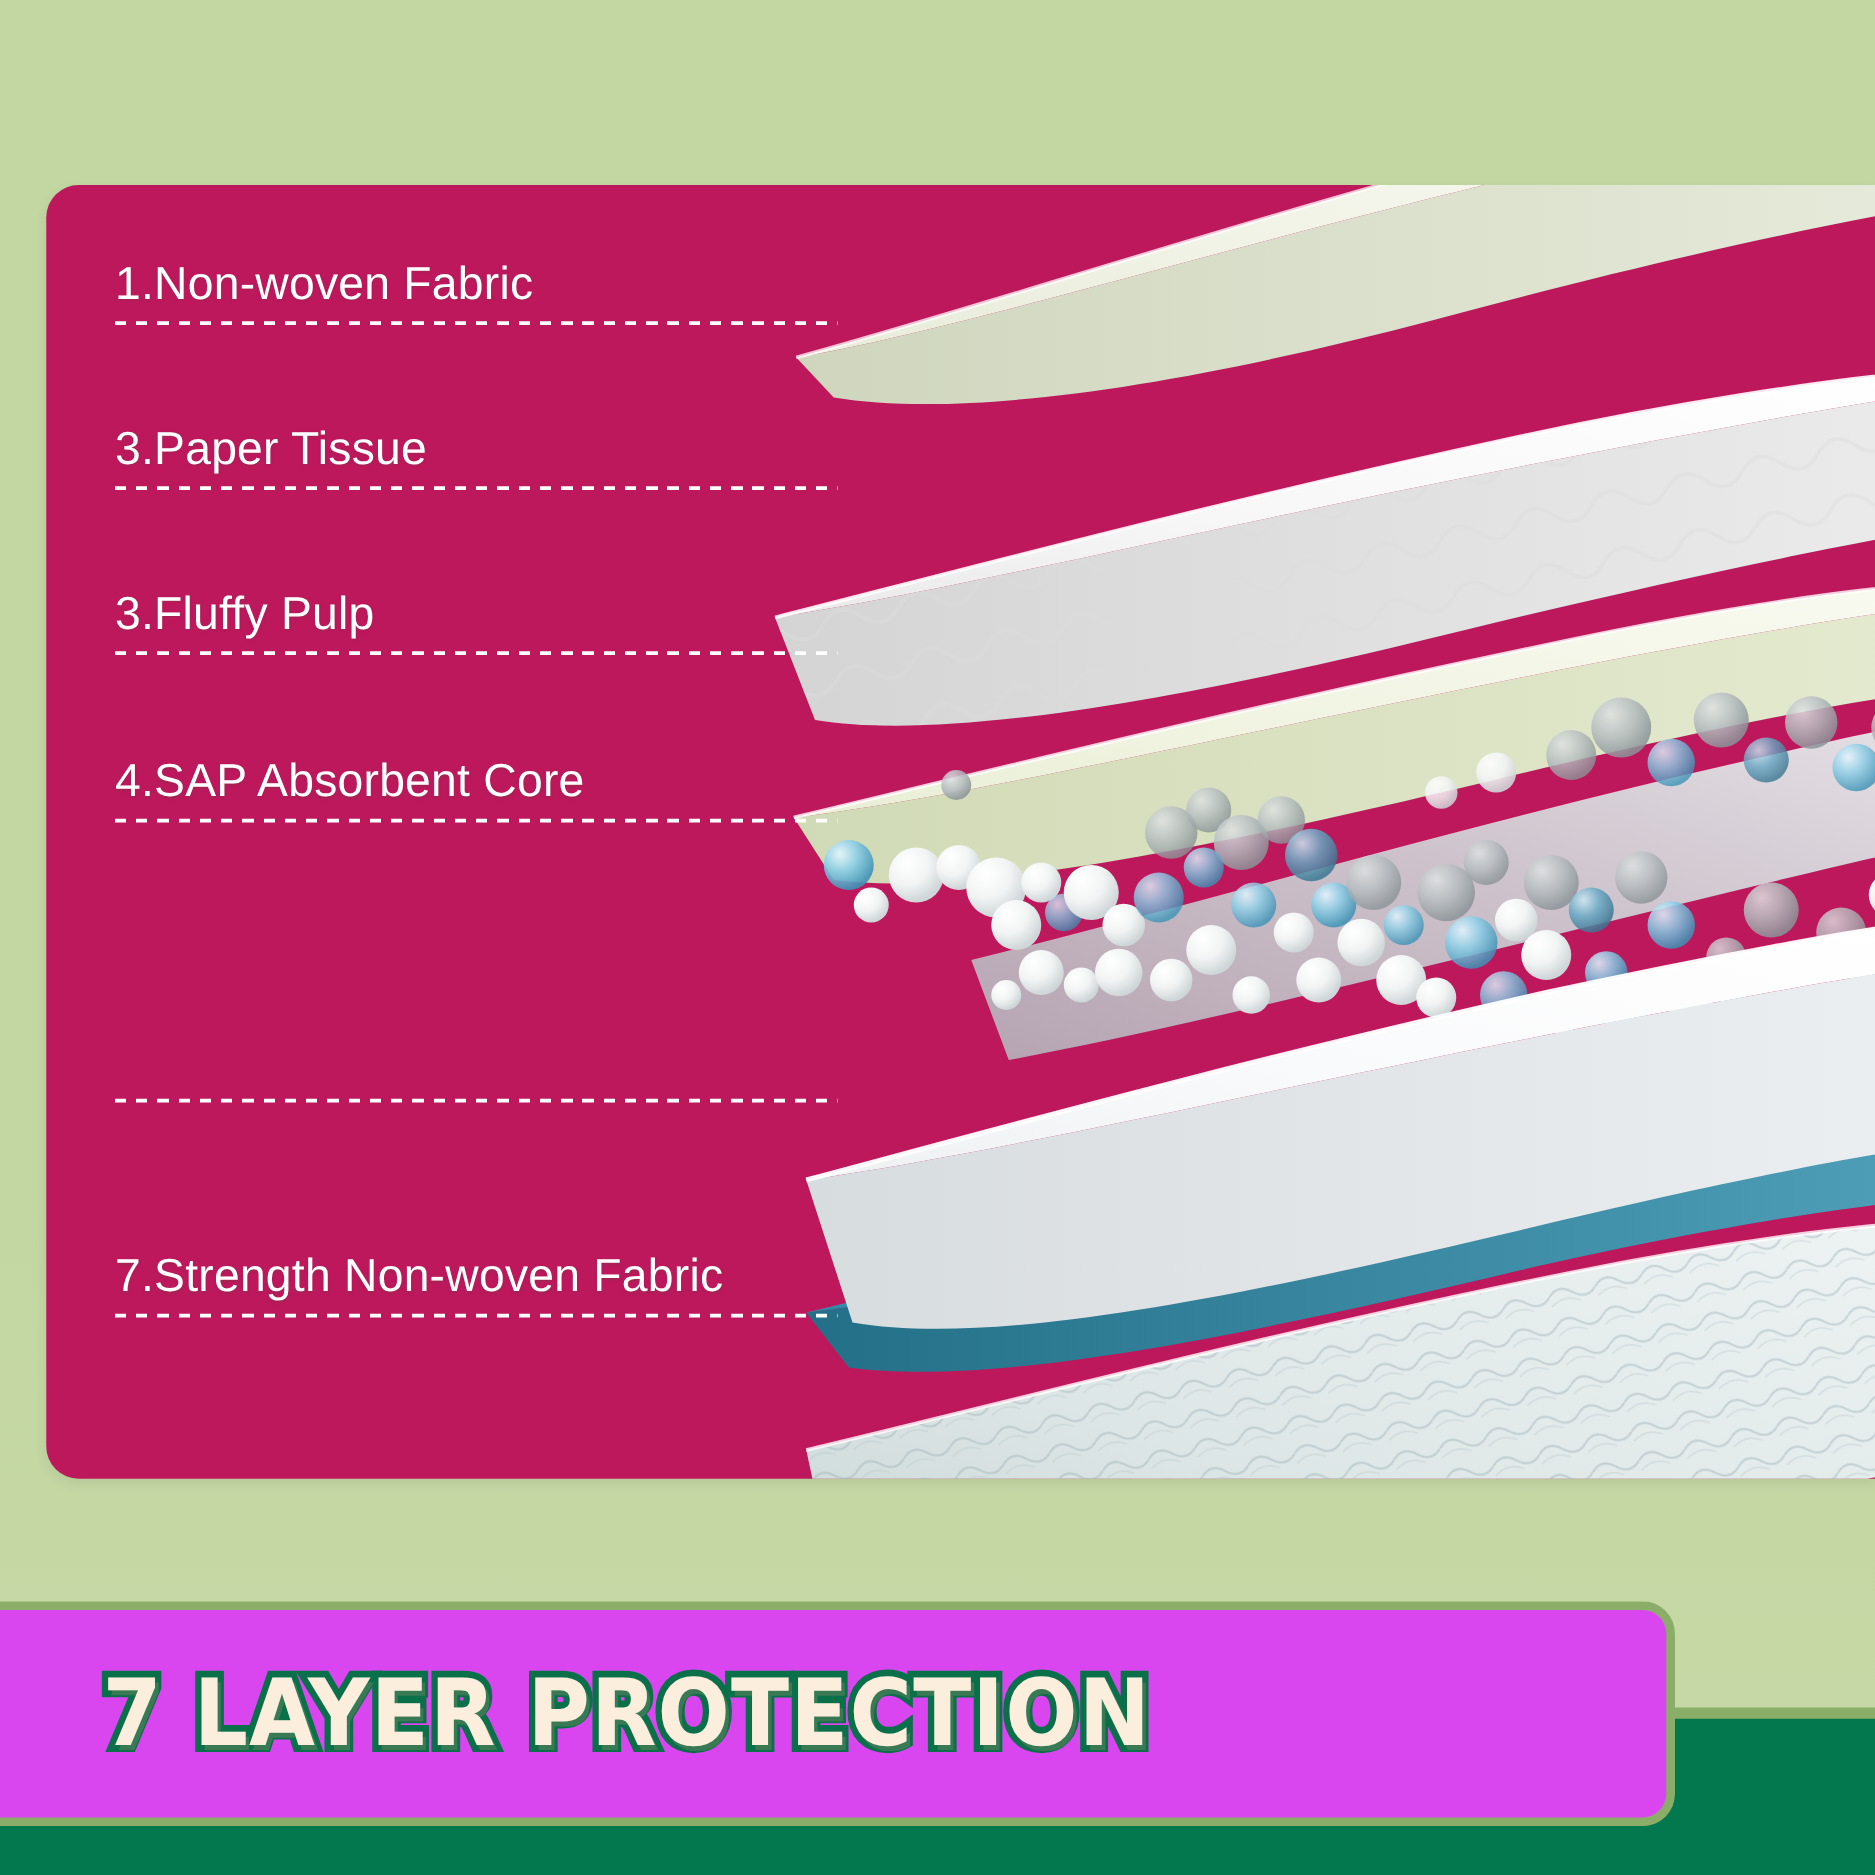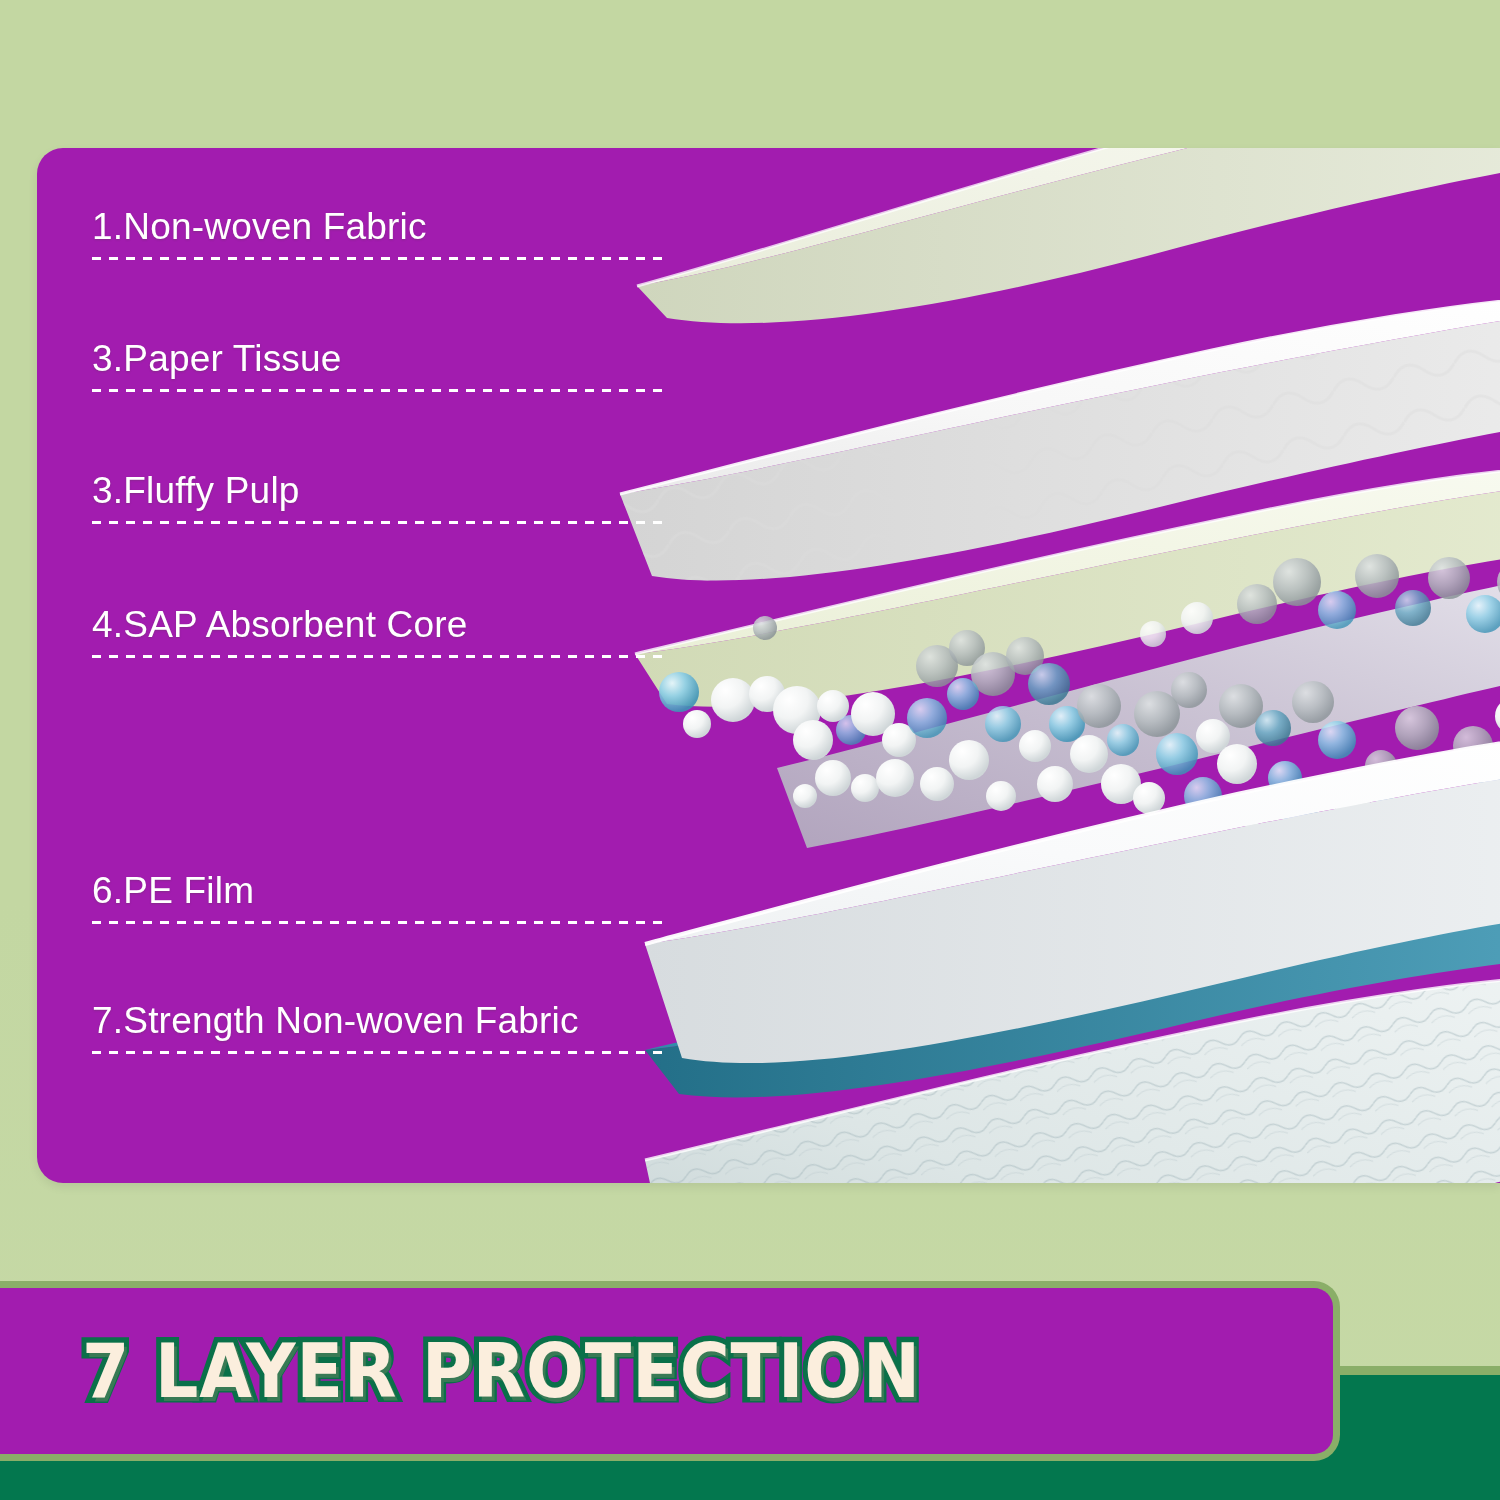--- a/index.html
+++ b/index.html
@@ -14,21 +14,21 @@
   
   #page {
     position:absolute; inset:0;
     background:linear-gradient(180deg,#c3d7a2 0%,#c3d7a2 60%,#c6d9a6 100%);
   }
 
   
   #green-card {
     position:absolute;
     left:37px; top:148px; width:1463px; height:1035px;
-    background:#a21caf;
+    background:#be185d;
     border-radius:26px 0 0 26px;
     box-shadow:0 4px 10px rgba(0,0,0,.08);
     overflow:hidden;
   }
 
   
   #illustration {
     position:absolute;
     left:0; top:0; width:1463px; height:1035px;
   }
@@ -50,21 +50,21 @@
     margin-top:9px;
     height:3px;
     width:578px;
     background-image:repeating-linear-gradient(to right,#ffffff 0 9px,rgba(255,255,255,0) 9px 17px);
   }
 
   
   #banner {
     position:absolute;
     left:0px; top:1281px; width:1340px; height:180px;
-    background:#a21caf;
+    background:#d946ef;
     border:7px solid #8aae68;
     border-left:none;
     border-radius:0 26px 26px 0;
     z-index:60;
     display:flex;
     align-items:center;
   }
   #banner-title {
     margin-left:82px;
     font-family:"DejaVu Sans", sans-serif;
@@ -333,21 +333,20 @@
       <div class="label-rule"></div>
     </div>
 
     <div class="label-row" style="top:456px;">
       <div class="label-text">4.SAP Absorbent Core</div>
       <div class="label-rule"></div>
     </div>
 
 
     <div class="label-row" style="top:722px;">
-      <div class="label-text">6.PE Film</div>
       <div class="label-rule"></div>
     </div>
 
     <div class="label-row" style="top:852px;">
       <div class="label-text">7.Strength Non-woven Fabric</div>
       <div class="label-rule"></div>
     </div>
 
   </div>
 </div>

